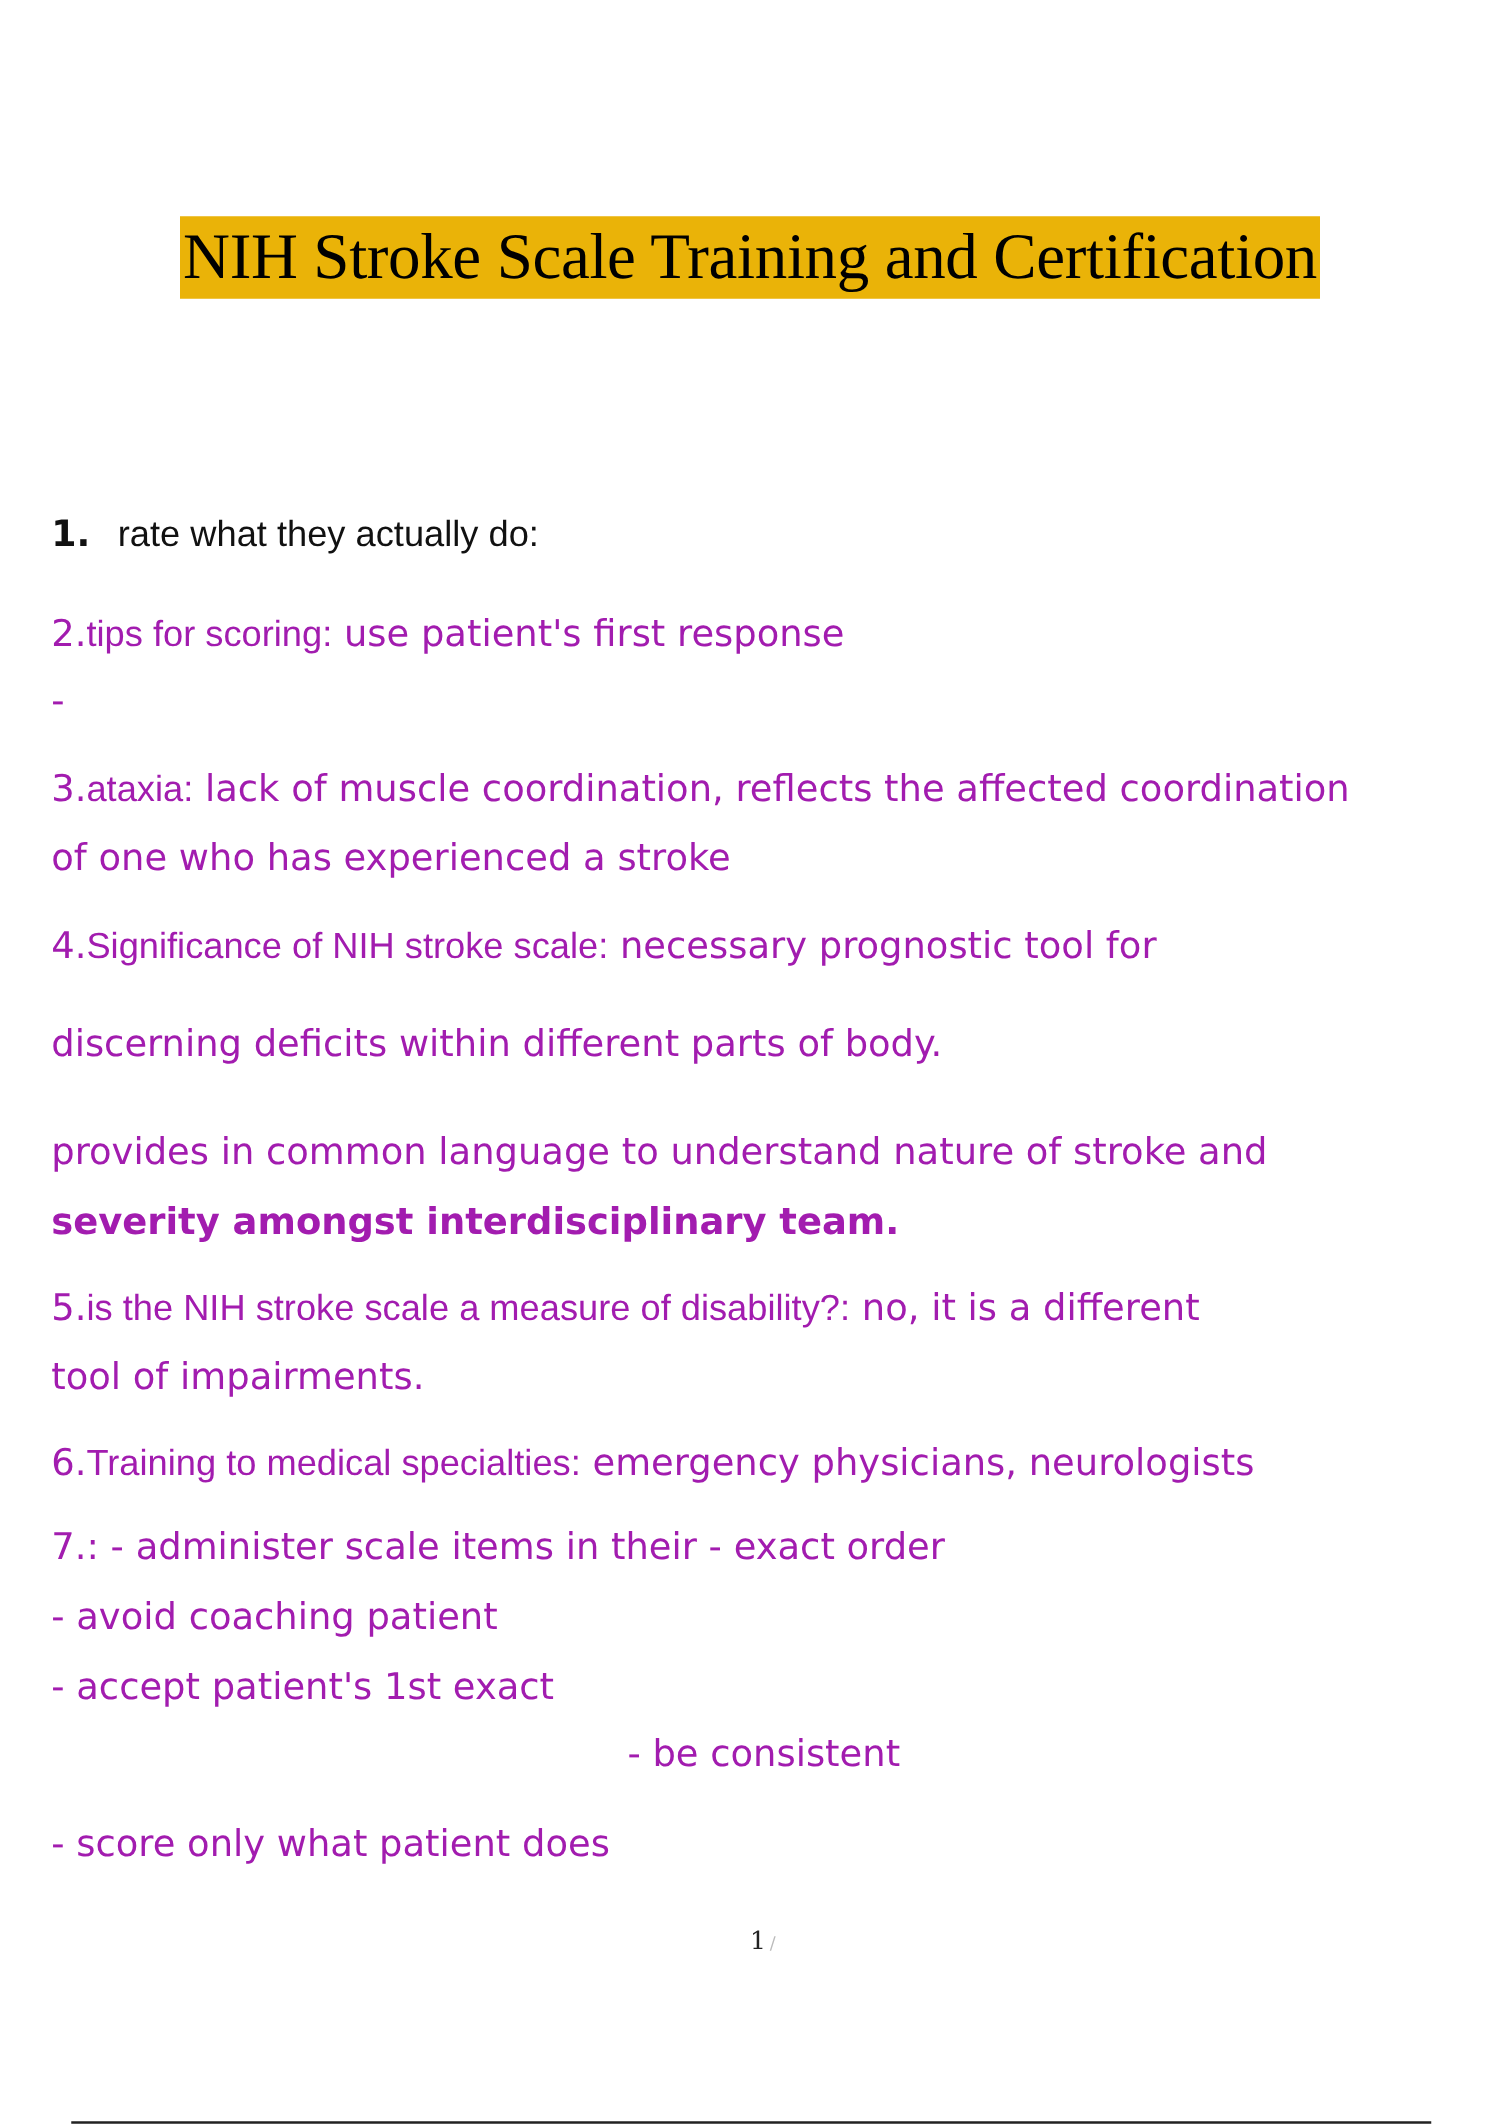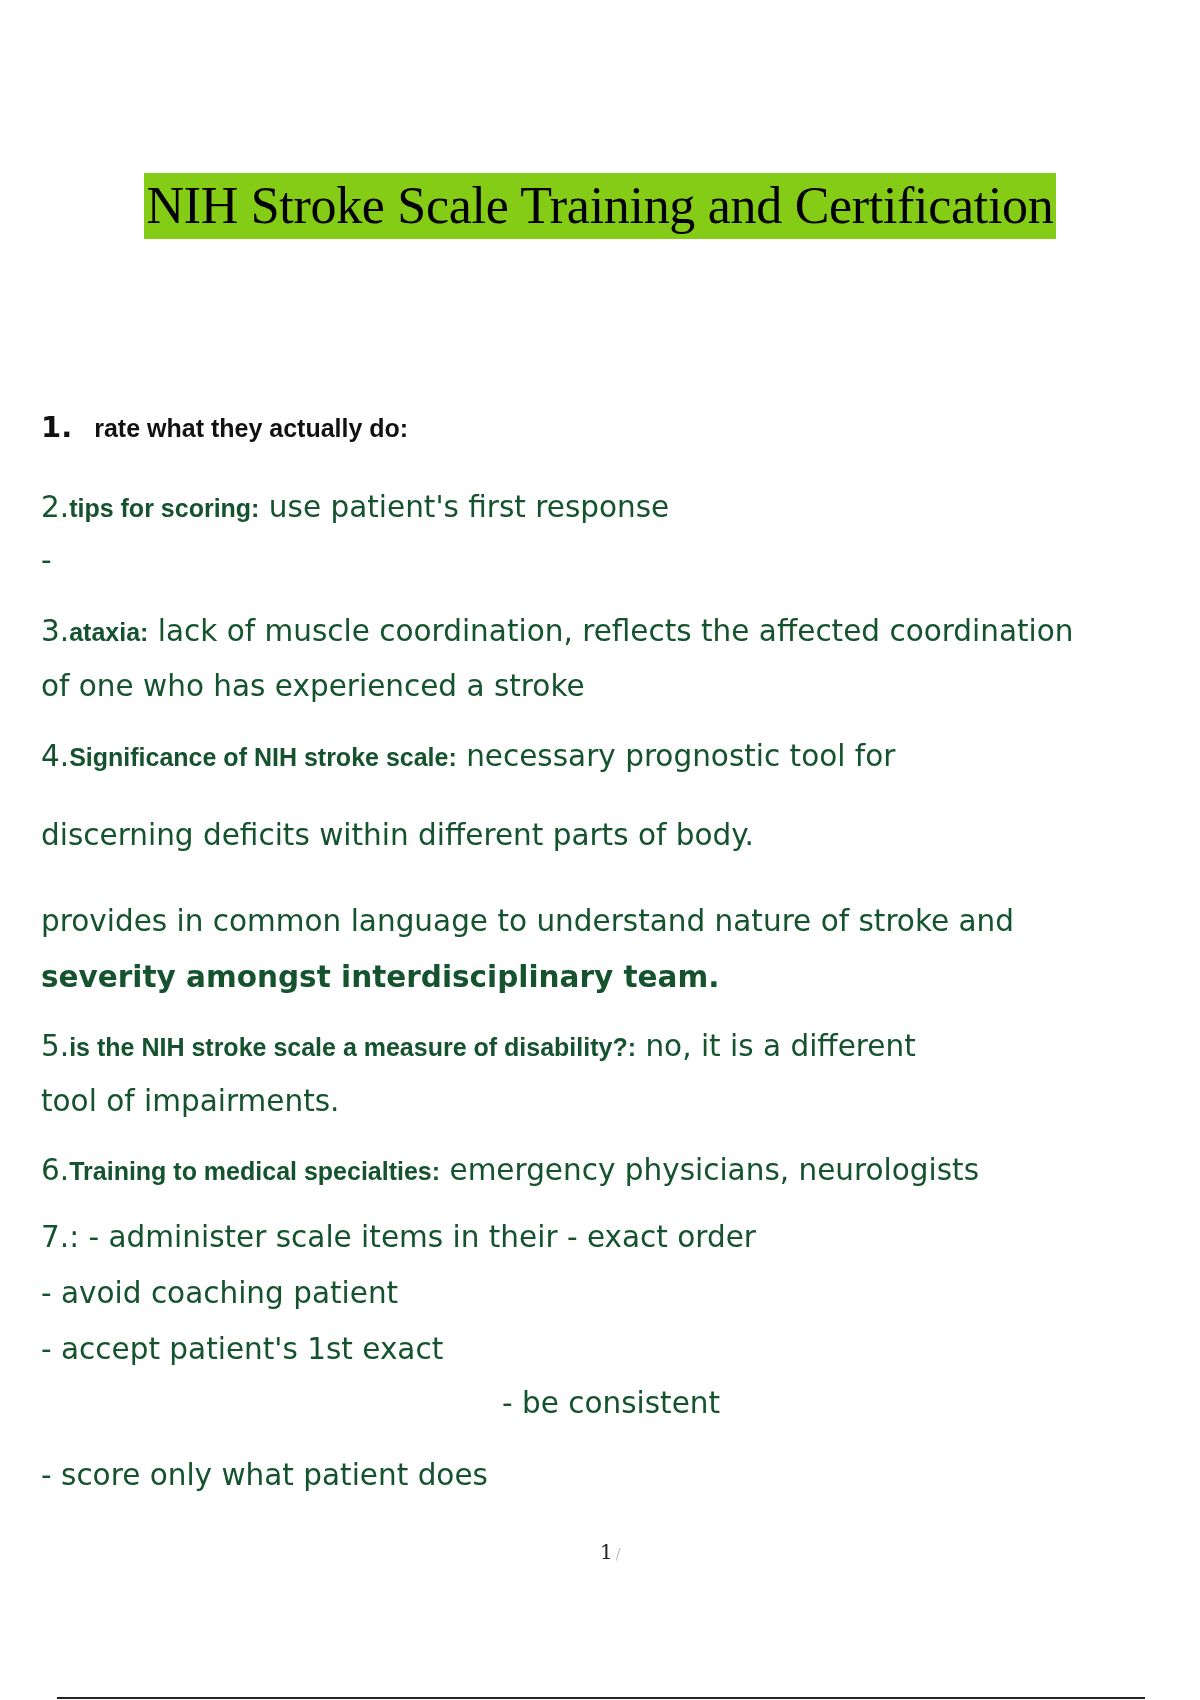--- a/index.html
+++ b/index.html
@@ -1,29 +1,29 @@
 <!DOCTYPE html>
 <html><head>
 <meta charset="utf-8">
 <style>
   html, body { margin: 0; padding: 0; background: #ffffff; }
   body { width: 1200px; height: 1700px; position: relative; overflow: hidden; color: #111; }
   .title-wrap { position: absolute; top: 173px; left: 0; width: 1200px; text-align: center; }
   .title {
-    display: inline-block; background: #84cc16;
+    display: inline-block; background: #eab308;
     font-family: "Liberation Serif", "DejaVu Serif", serif;
     font-size: 52px; line-height: 66px; padding: 0 2px; color: #000;
     letter-spacing: -0.3px;
   }
   .body-text {
     position: absolute; left: 41px; width: 1140px;
-    font-family: "DejaVu Sans", sans-serif; font-size: 29.5px; color: #14532d;
+    font-family: "DejaVu Sans", sans-serif; font-size: 29.5px; color: #a21caf;
     line-height: 55px; white-space: nowrap;
   }
-  .b { font-family: "Liberation Sans", sans-serif; font-weight: bold; font-size: 25px; }
+  .b { font-family: "Liberation Sans", sans-serif; font-weight: normal; font-size: 29px; }
   .num1 { font-family: "DejaVu Sans", sans-serif; font-weight: bold; font-size: 29px; }
   .line { position: absolute; left: 41px; white-space: nowrap; }
   .page-num {
     position: absolute; top: 1540px; left: 600px;
     font-family: "DejaVu Serif", serif; font-size: 20px; color: #222;
   }
   .page-num .slash { color: #bbb; font-size: 14px; margin-left: 3px; }
   .footer-rule { position: absolute; left: 57px; width: 1088px; top: 1697px; height: 2px; background: #222; }
 </style>
 </head>

